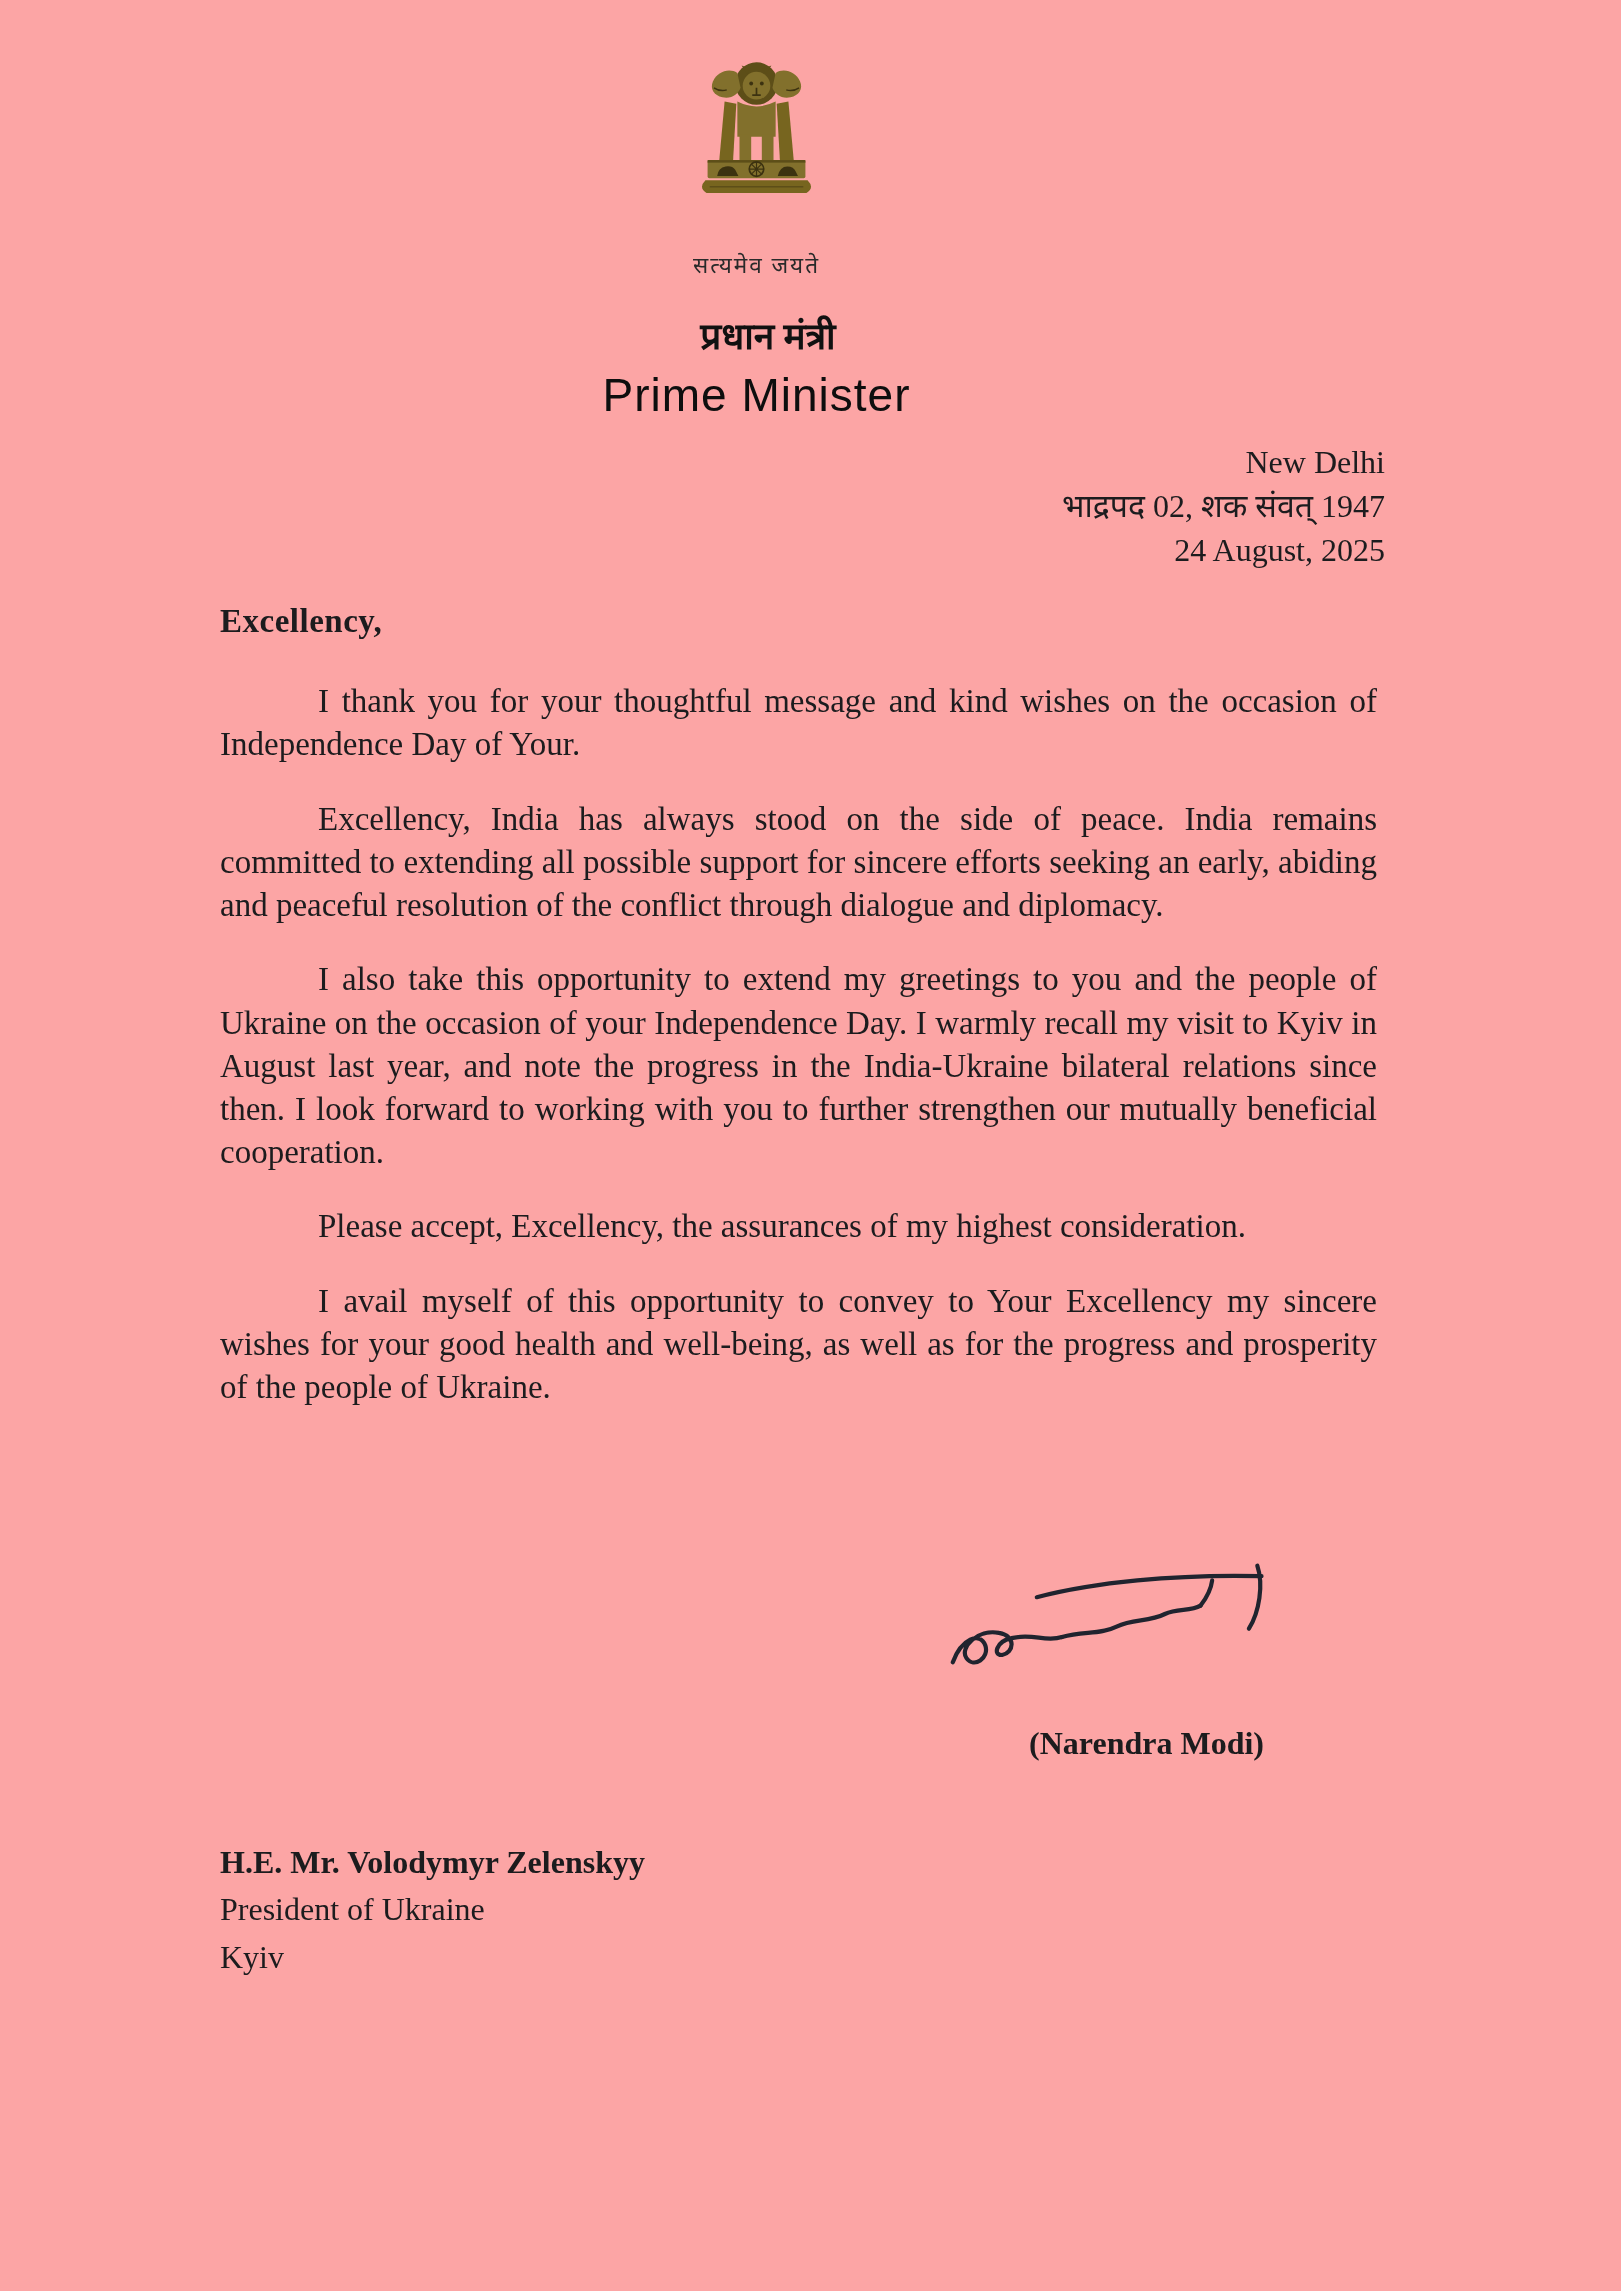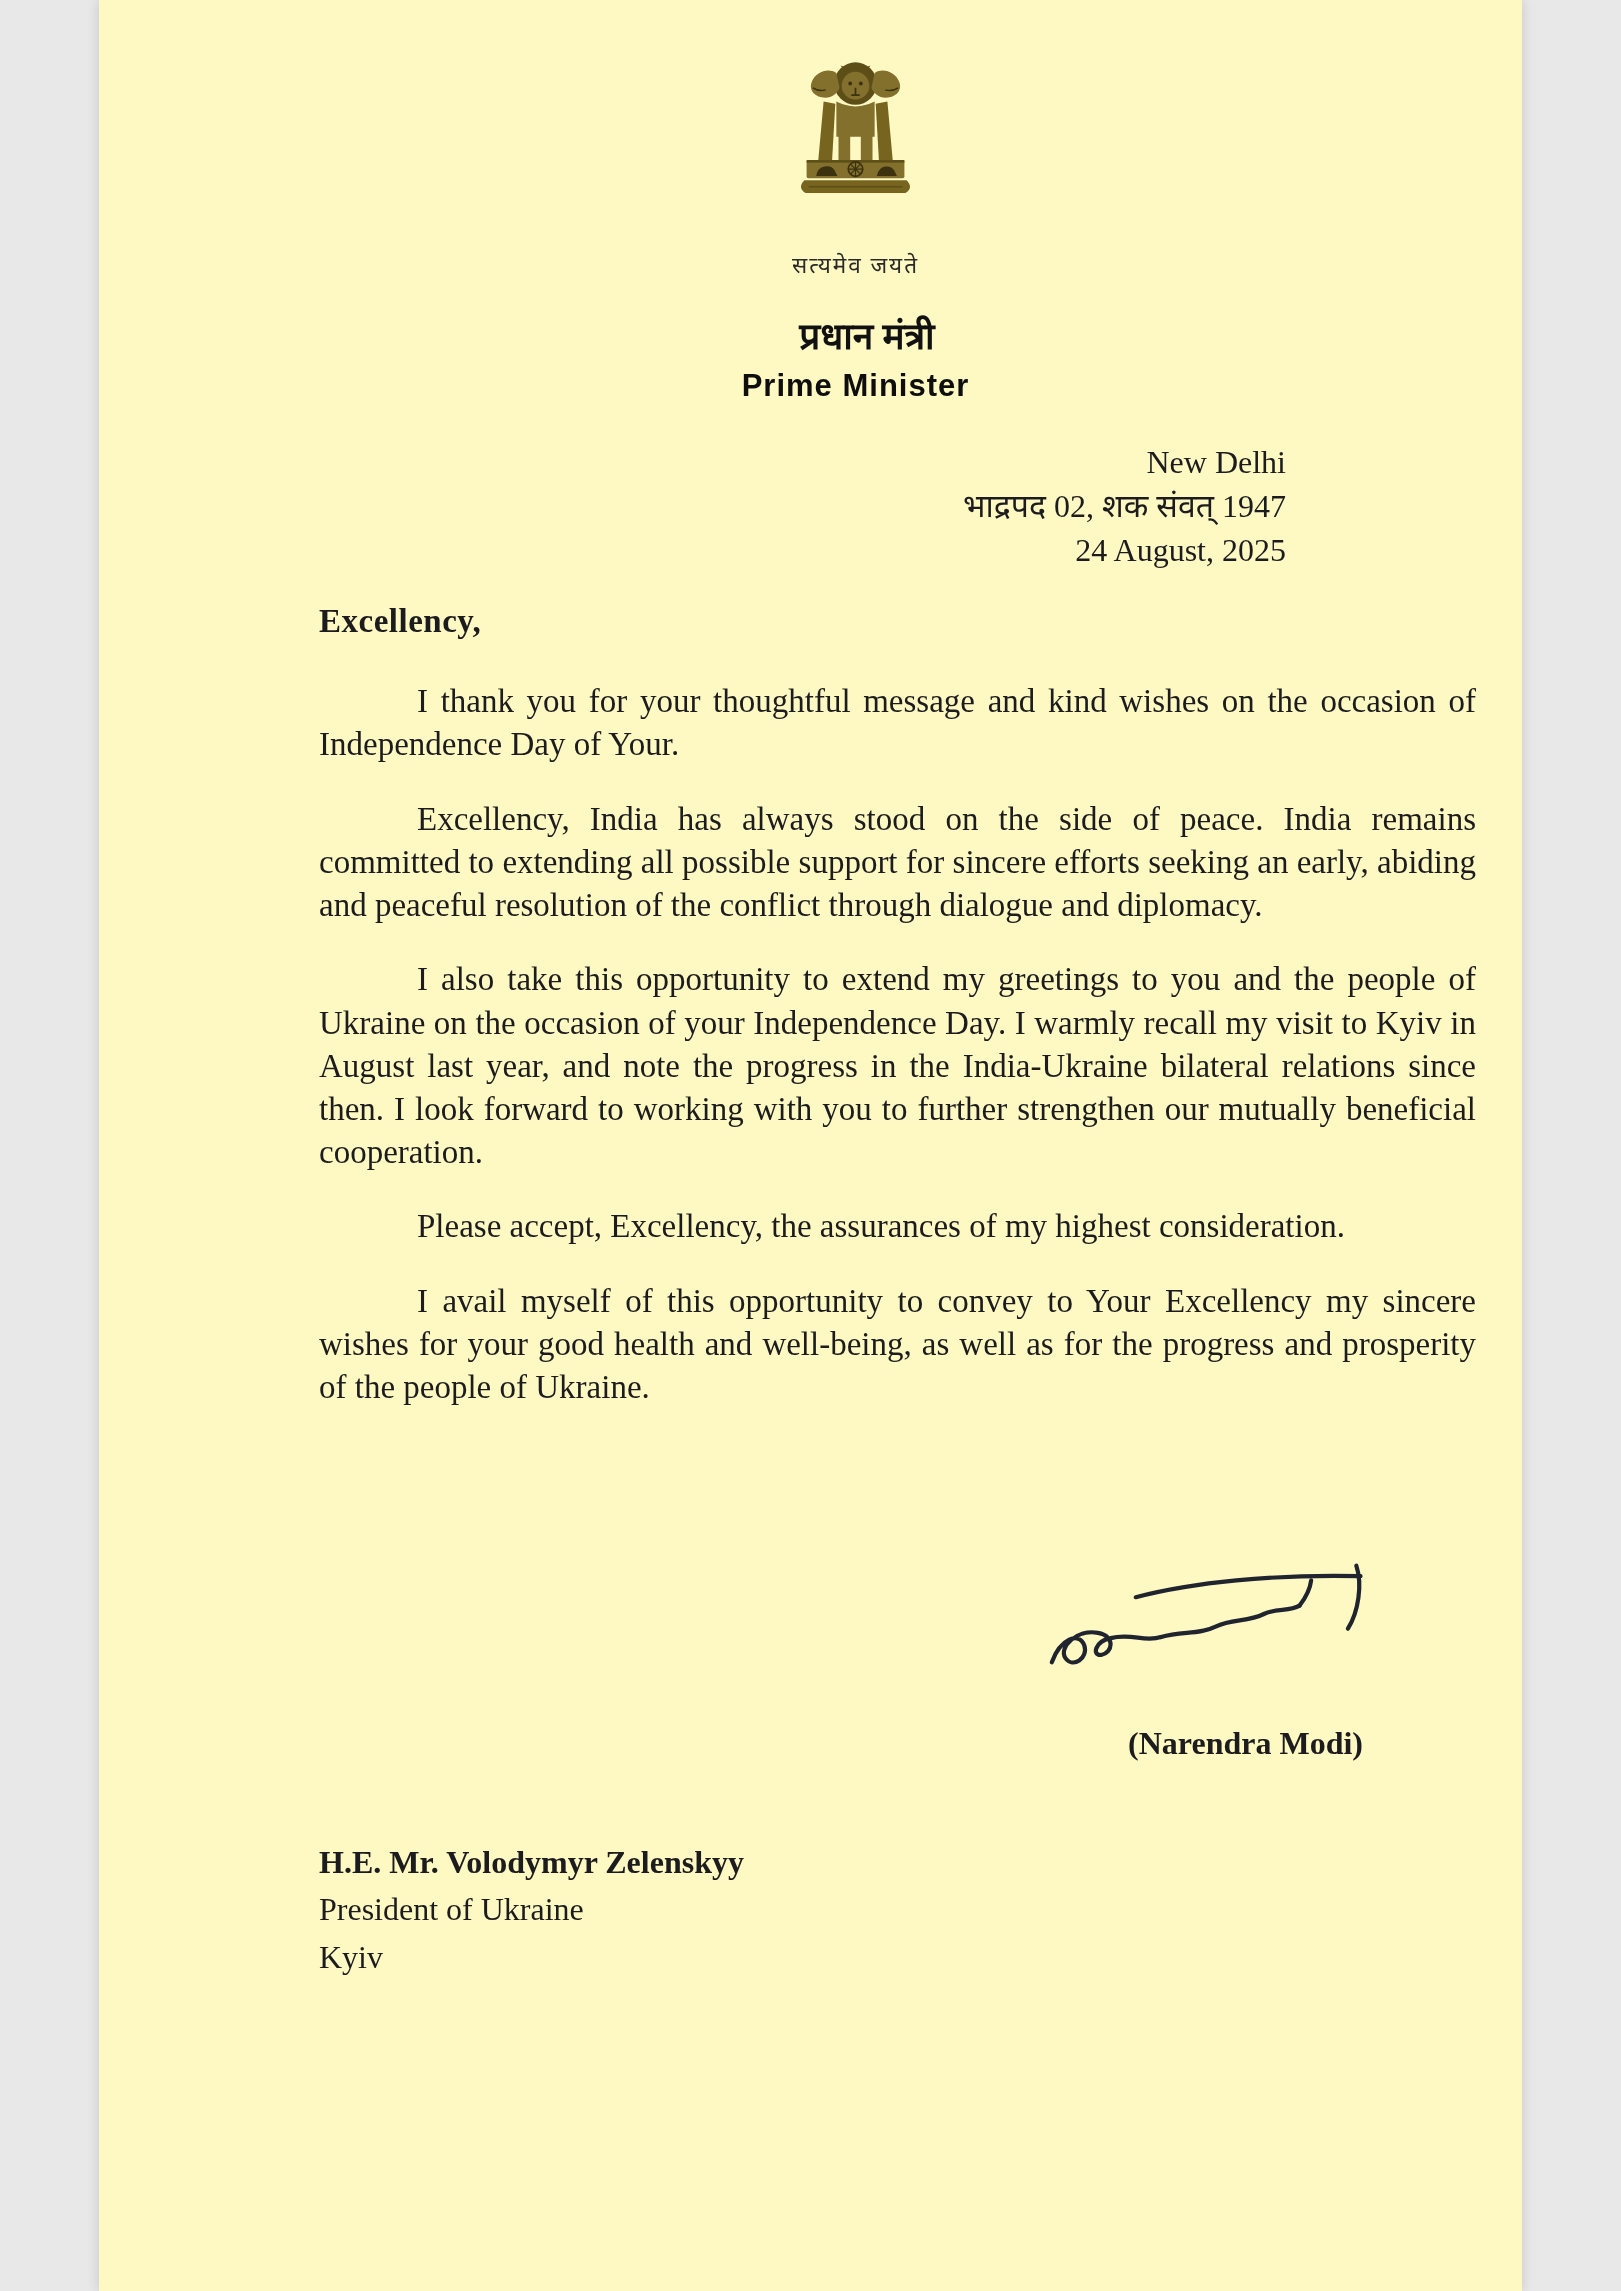--- a/index.html
+++ b/index.html
@@ -1,20 +1,20 @@
 <!DOCTYPE html>
 <html><head>
 <meta charset="utf-8">
 <style>
   html,body { margin:0; padding:0; background:#e8e8e8; }
   .page {
     position:relative;
-    width:1423px; height:2292px;
+    width:1621px; height:2292px;
     margin:0 auto;
-    background:#fef9c3;
+    background:#fca5a5;
     color:#1c1c1e;
     font-family:"Liberation Serif", serif;
     overflow:hidden;
     box-shadow:0 0 11.8px rgba(0,0,0,.15);
   }
 
   
   .letterhead {
     position:absolute; top:41px; left:0;
     width:1513px;
@@ -31,22 +31,22 @@
   .title-hi {
     margin-top:29px;
     font-size:37px;
     font-weight:bold;
     color:#111;
     padding-left:23px;
   }
   .title-en {
     margin-top:7.8px;
     font-family:"Liberation Sans", sans-serif;
-    font-size:31px;
-    font-weight:bold;
+    font-size:46px;
+    font-weight:normal;
     letter-spacing:1px;
     color:#0e0e0e;
   }
 
   
   .dateline {
     position:absolute;
     top:441px; right:236px;
     text-align:right;
     font-size:32px;

